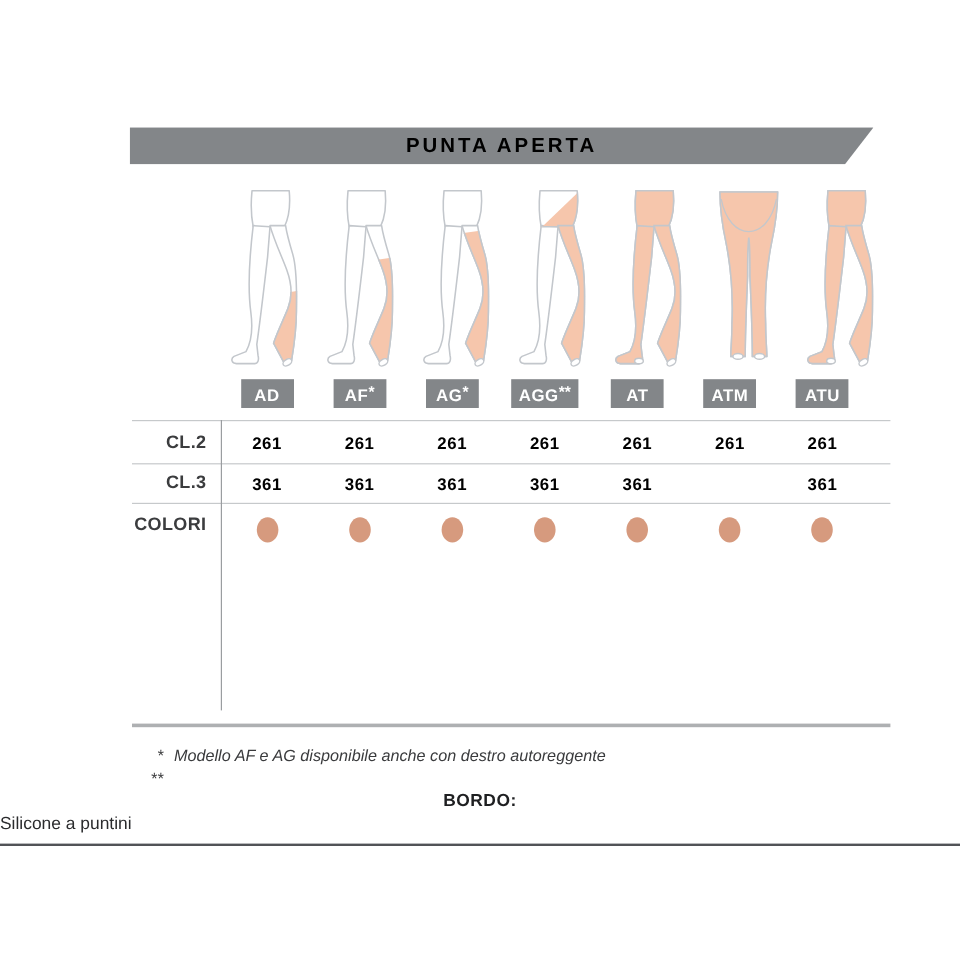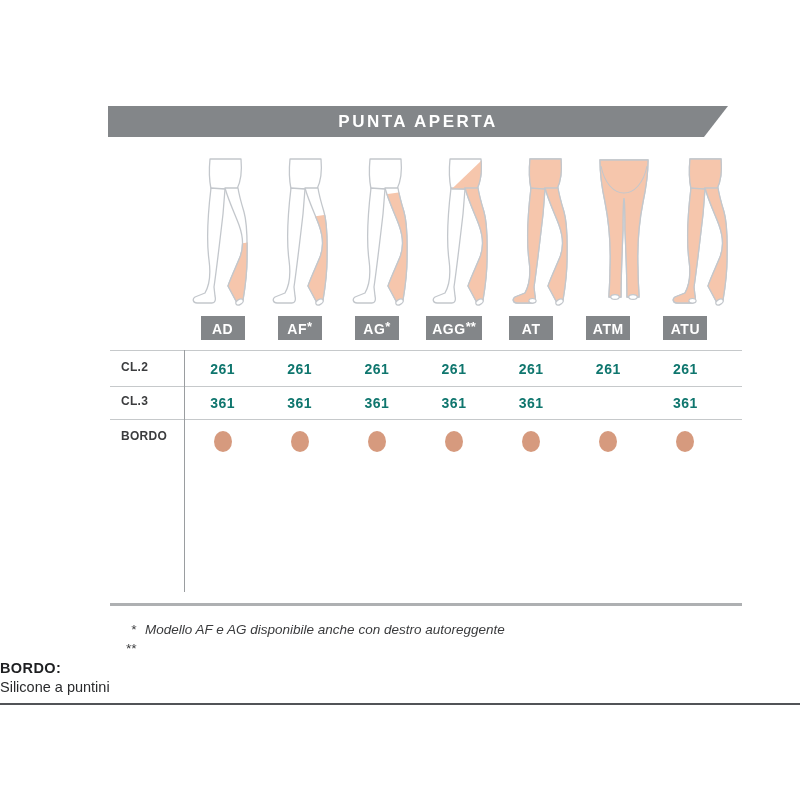--- a/index.html
+++ b/index.html
@@ -6,49 +6,49 @@
   .page {
     position:relative; width:800px; height:800px; background:#ffffff;
     font-family:"Liberation Sans", sans-serif; overflow:hidden;
   }
   .banner {
     position:absolute; left:108px; top:106px; width:620px; height:31px;
     background:#838689;
     clip-path:polygon(0 0, 100% 0, calc(100% - 24px) 100%, 0 100%);
     display:flex; align-items:center; justify-content:center;
   }
-  .banner-text { color:#ffffff; font-weight:700; font-size:17px; letter-spacing:2.5px; }
+  .banner-text { color:#000000; font-weight:700; font-size:17px; letter-spacing:2.5px; }
   .cols { position:absolute; left:184px; width:540px; display:flex; }
   .col { flex:1; display:flex; align-items:center; justify-content:center; }
   .figures { top:158px; height:150px; }
   .figures .col { align-items:flex-end; }
   .labels { top:316px; height:23px; }
   .chip {
     background:#838689; color:#ffffff; font-weight:700; font-size:14px;
     min-width:44px; padding:3px 6px 3px; text-align:center; box-sizing:border-box;
     letter-spacing:0.5px; white-space:nowrap;
   }
   .sup { font-size:13px; vertical-align:3px; letter-spacing:0; }
   .rowlabel {
-    position:absolute; left:121px; width:62px; 
-    font-weight:700; font-size:12px; color:#3B3C3E; letter-spacing:0.3px;
+    position:absolute; left:110px; width:62px; text-align:right;
+    font-weight:700; font-size:15px; color:#3B3C3E; letter-spacing:0.3px;
   }
   .trow { }
-  .cell { font-weight:700; font-size:14px; color:#0f766e; letter-spacing:0.5px; }
+  .cell { font-weight:700; font-size:14px; color:#000000; letter-spacing:0.5px; }
   .hline { position:absolute; left:110px; width:632px; height:1px; background:#C6C9CB; }
   .vline { position:absolute; left:184px; top:350px; width:1px; height:242px; background:#9A9DA0; }
   .thickline { position:absolute; left:110px; top:603px; width:632px; height:3px; background:#AEB0B2; }
   .bottomline { position:absolute; left:0; top:703px; width:800px; height:2px; background:#515357; }
   .dot { width:18px; height:21px; border-radius:50%; background:#D69A7E; }
   .footnote {
     position:absolute; left:112px; display:flex; align-items:baseline;
     font-style:italic; font-size:13.5px; color:#3A3B3D;
   }
   .fmark { width:24px; text-align:right; margin-right:9px; font-weight:400; }
-  .bordo-label { position:absolute; left:0; width:800px; 
+  .bordo-label { position:absolute; left:0; width:800px; text-align:center;
     font-weight:700; font-size:14.5px; color:#1E1F21; letter-spacing:0.4px; }
   .bordo-value { position:absolute; left:0; width:800px; text-align:left;
     font-size:14.5px; color:#2A2B2D; }
 </style>
 </head>
 <body>
 
 <div class="page">
 
   <div class="banner">
@@ -242,21 +242,21 @@
         <span class="cell">361</span>
       </div>
       <div class="col">
         <span class="cell"></span>
       </div>
       <div class="col">
         <span class="cell">361</span>
       </div>
     </div>
 
-  <div class="rowlabel" style="top:429px">BORDO</div>
+  <div class="rowlabel" style="top:429px">COLORI</div>
   <div class="cols trow" id="row2" style="top:420px;height:42px">
       <div class="col">
         <span class="dot" style="background:#D69A7E"></span>
       </div>
       <div class="col">
         <span class="dot" style="background:#D69A7E"></span>
       </div>
       <div class="col">
         <span class="dot" style="background:#D69A7E"></span>
       </div>

